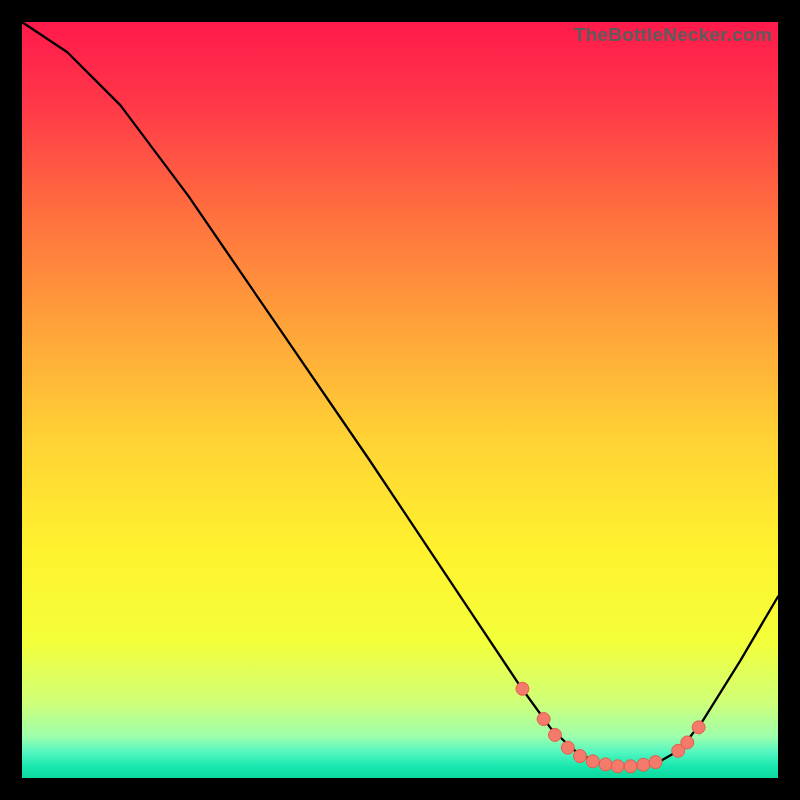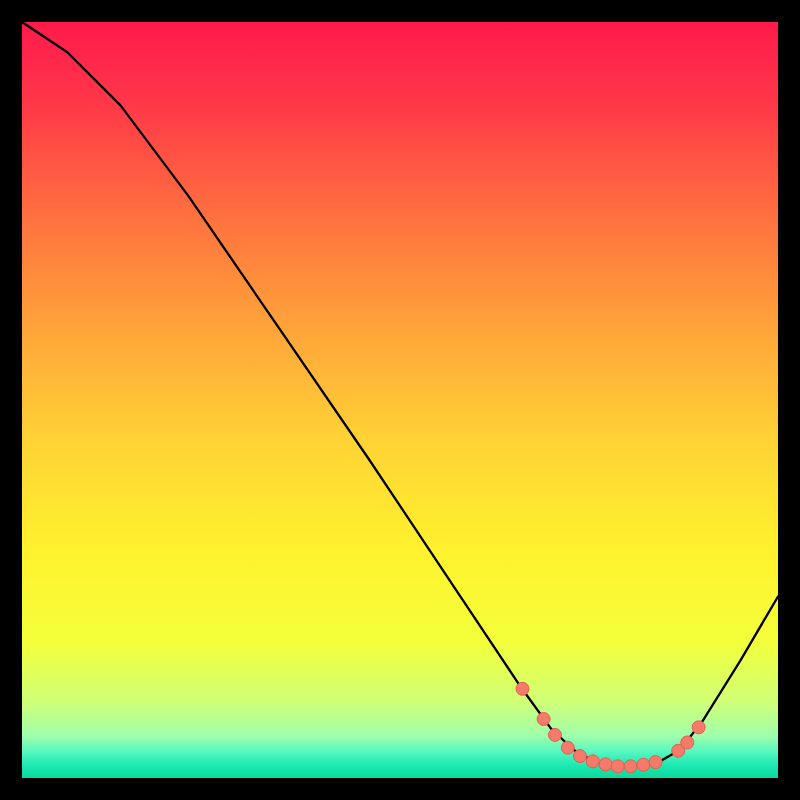--- a/index.html
+++ b/index.html
@@ -77,14 +77,15 @@
           <circle cx="595.73" cy="744.28" r="6.5" fill="#f47a6b" stroke="#e85c4a" stroke-width="1"></circle>
           <circle cx="608.58" cy="744.28" r="6.5" fill="#f47a6b" stroke="#e85c4a" stroke-width="1"></circle>
           <circle cx="621.43" cy="742.77" r="6.5" fill="#f47a6b" stroke="#e85c4a" stroke-width="1"></circle>
           <circle cx="633.53" cy="740.12" r="6.5" fill="#f47a6b" stroke="#e85c4a" stroke-width="1"></circle>
           <circle cx="656.21" cy="728.78" r="6.5" fill="#f47a6b" stroke="#e85c4a" stroke-width="1"></circle>
           <circle cx="665.28" cy="720.47" r="6.5" fill="#f47a6b" stroke="#e85c4a" stroke-width="1"></circle>
           <circle cx="676.62" cy="705.35" r="6.5" fill="#f47a6b" stroke="#e85c4a" stroke-width="1"></circle>
         </g>
     </svg>
 
+    <div class="watermark">TheBottleNecker.com</div>
   </div>
 </div>
 
 </body></html>

